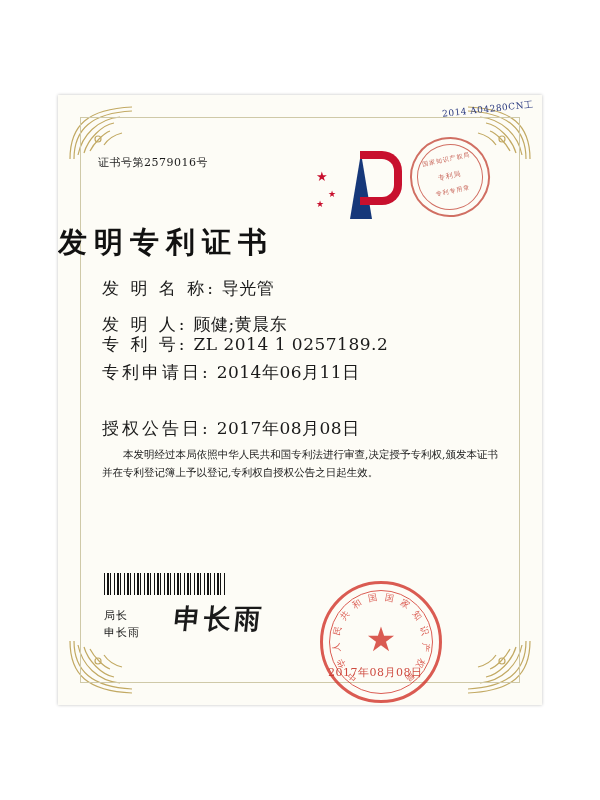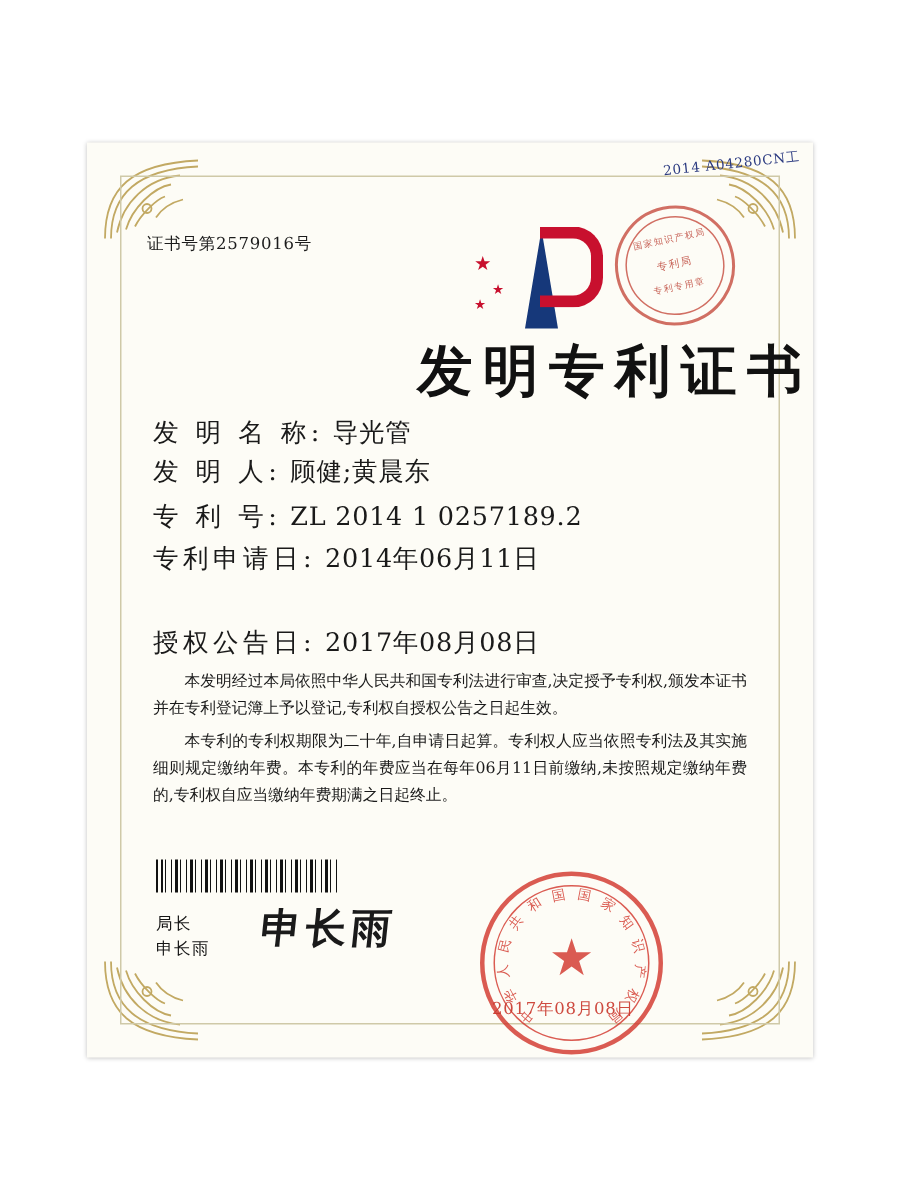--- a/index.html
+++ b/index.html
@@ -152,42 +152,42 @@
     font-size: 11px;
     color: #1c1c1c;
     letter-spacing: 0.5px;
   }
 
   .main-title {
     position: absolute;
     left: 0;
     right: 0;
     top: 128px;
-    text-align: right;
-    font-family: "DejaVu Serif", serif;
-    font-size: 37px;
+    text-align: left;
+    font-family: "DejaVu Serif", serif;
+    font-size: 29px;
     font-weight: bold;
     letter-spacing: 7px;
     color: #111;
   }
 
   .field {
     position: absolute;
     left: 44px;
     font-family: "DejaVu Serif", serif;
     font-size: 17px;
     color: #1a1a1a;
     white-space: nowrap;
     letter-spacing: 0.5px;
   }
   .field .lbl { letter-spacing: 3px; }
   .field .val { letter-spacing: 0.5px; }
 
   .f1 { top: 182px; }
-  .f2 { top: 208px; }
+  .f2 { top: 218px; }
   .f3 { top: 238px; text-align: center; }
   .f4 { top: 266px; }
   .f5 { top: 294px; }
   .f6 { top: 322px; }
 
   .body-text {
     position: absolute;
     left: 44px;
     right: 44px;
     top: 350px;
@@ -397,21 +397,20 @@
       <span class="lbl">专利申请日:</span>
       <span class="val">2014年06月11日</span>
     </div>
     <div class="field f6">
       <span class="lbl">授权公告日:</span>
       <span class="val">2017年08月08日</span>
     </div>
 
     <div class="body-text">
       <p>本发明经过本局依照中华人民共和国专利法进行审查,决定授予专利权,颁发本证书并在专利登记簿上予以登记,专利权自授权公告之日起生效。</p>
-      <p>本专利的专利权期限为二十年,自申请日起算。专利权人应当依照专利法及其实施细则规定缴纳年费。本专利的年费应当在每年06月11日前缴纳,未按照规定缴纳年费的,专利权自应当缴纳年费期满之日起终止。</p>
     </div>
 
     <div class="barcode"></div>
 
     <div class="sig-labels">
       <div>局长</div>
       <div>申长雨</div>
     </div>
     <div class="sig-hand">申长雨</div>
 

